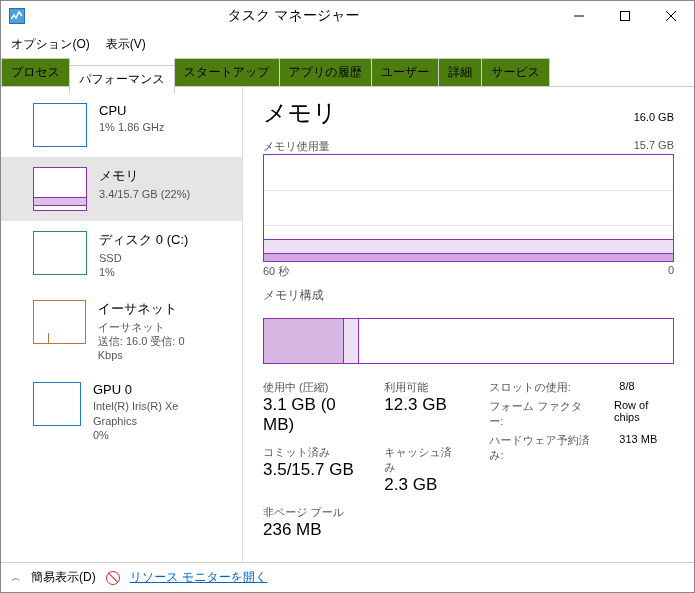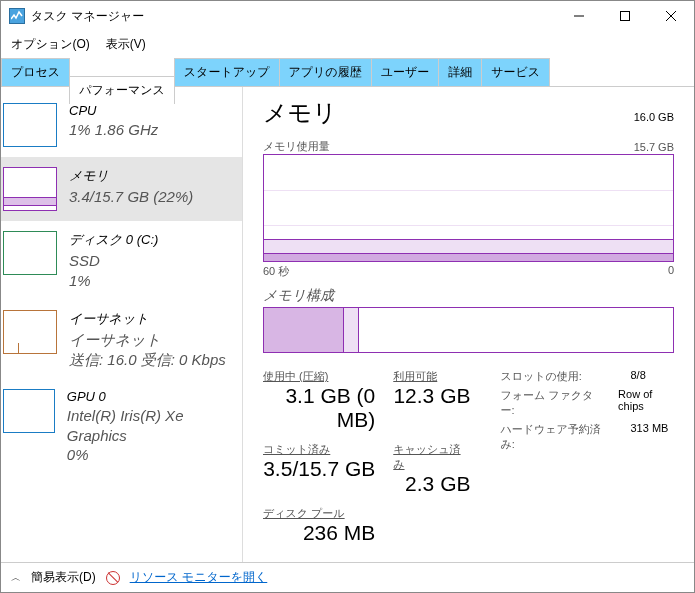--- a/index.html
+++ b/index.html
@@ -1,60 +1,60 @@
 <!DOCTYPE html>
 <html><head>
 <meta charset="utf-8">
 <style>
 * { margin: 0; padding: 0; box-sizing: border-box; font-family: "Yu Gothic UI", "Meiryo", sans-serif; }
 body { background: #fff; width: 695px; height: 593px; border: 1px solid #888; display: flex; flex-direction: column; font-size: 12px; }
 .titlebar { display: flex; align-items: center; height: 30px; padding: 0 0 0 8px; }
 .titlebar .icon { width: 16px; height: 16px; background: #4aa3df; border: 1px solid #2a6fa0; margin-right: 6px; display: flex; align-items: center; justify-content: center; }
 .titlebar .icon svg { width: 12px; height: 12px; }
-.titlebar .title { flex: 1; font-size: 12px; }
+.titlebar .title { flex: 1; font-size: 14px; text-align: center; }
 .winbtns { display: flex; }
 .winbtn { width: 46px; height: 30px; display: flex; align-items: center; justify-content: center; }
 .menubar { display: flex; padding: 2px 4px; font-size: 12px; gap: 4px; }
 .menubar > div { padding: 3px 6px; }
 .tabbar { display: flex; border-bottom: 1px solid #ccc; font-size: 12px; }
-.tabbar > div { padding: 5px 9px; background: #7dd3fc; border: 1px solid #ccc; border-bottom: none; margin-right: -1px; position: relative; }
-.tabbar > div.active { background: #fff; top: 18px; }
+.tabbar > div { padding: 5px 9px; background: #4d7c0f; border: 1px solid #ccc; border-bottom: none; margin-right: -1px; position: relative; }
+.tabbar > div.active { background: #fff; top: 7px; }
 .content { flex: 1; display: flex; overflow: hidden; }
 .sidebar { width: 242px; border-right: 1px solid #ddd; padding: 6px 0; }
-.side-item { display: flex; padding: 10px 2px; gap: 12px; font-style: italic; }
+.side-item { display: flex; padding: 10px 32px; gap: 12px; }
 .side-item.selected { background: #e5e5e5; }
 .side-thumb { width: 54px; height: 44px; border: 1px solid; background: #fff; position: relative; }
 .side-thumb.cpu { border-color: #1a7cc4; }
 .side-thumb.mem { border-color: #8e2fb2; }
 .side-thumb.mem::after { content: ""; position: absolute; left: 0; right: 0; bottom: 4px; height: 7px; background: rgba(142,47,178,0.3); border-top: 1px solid #8e2fb2; border-bottom: 1px solid #8e2fb2; }
 .side-thumb.disk { border-color: #2e8b57; }
 .side-thumb.eth { border-color: #b8743a; }
 .side-thumb.eth::after { content: ""; position: absolute; left: 14px; bottom: 0; width: 1px; height: 10px; background: #b8743a; }
 .side-thumb.gpu { border-color: #1a7cc4; }
 .side-info h4 { font-size: 13px; font-weight: 400; margin-bottom: 2px; }
-.side-info .sub { font-size: 15px; color: #555; line-height: 1.3; }
+.side-info .sub { font-size: 11px; color: #555; line-height: 1.3; }
 .detail { flex: 1; padding: 10px 20px; overflow: hidden; }
 .detail-header { display: flex; justify-content: space-between; align-items: baseline; margin-bottom: 10px; }
 .detail-header h1 { font-size: 24px; font-weight: 400; }
 .detail-header .cap { font-size: 11px; }
-.graph-label { display: flex; justify-content: space-between; font-size: 11px; color: #555; align-items: center; }
+.graph-label { display: flex; justify-content: space-between; font-size: 11px; color: #555; }
 .graph-box { border: 1px solid #8e2fb2; height: 108px; background: #fff; position: relative; margin-bottom: 2px; }
 .graph-box .hl1 { position:absolute; left:0; right:0; top:33%; height:1px; background:rgba(142,47,178,0.15);}
 .graph-box .hl2 { position:absolute; left:0; right:0; top:66%; height:1px; background:rgba(142,47,178,0.15);}
 .graph-box .fill { position: absolute; left: 0; right: 0; bottom: 0; height: 22px; background: rgba(142,47,178,0.15); border-top: 1px solid #8e2fb2; }
 .graph-box .fillcap { position: absolute; left: 0; right: 0; bottom: 0; height: 8px; background: rgba(142,47,178,0.3); border-top: 1px solid #8e2fb2; }
 .axis { display: flex; justify-content: space-between; font-size: 11px; color: #555; margin-bottom: 8px; }
-.comp-label { font-size: 14px; color: #555; margin-bottom: 2px; font-style: italic; }
+.comp-label { font-size: 12px; color: #555; margin-bottom: 14px; }
 .comp-box { border: 1px solid #8e2fb2; height: 46px; position: relative; margin-bottom: 16px; }
 .comp-box .used { position: absolute; left: 0; top: 0; bottom: 0; width: 80px; background: rgba(142,47,178,0.35); border-right: 1px solid #8e2fb2; }
 .comp-box .mod { position: absolute; left: 80px; top: 0; bottom: 0; width: 15px; background: rgba(142,47,178,0.15); border-right: 1px solid #8e2fb2; }
 .stats { display: flex; gap: 30px; }
 .stats-left { display: grid; grid-template-columns: auto auto; column-gap: 18px; row-gap: 10px; }
-.stat-label { font-size: 11px; color: #555; text-decoration: underline; }
-.stat-val { font-size: 21px; text-align: right; }
+.stat-label { font-size: 11px; color: #555; }
+.stat-val { font-size: 17px; }
 .stats-right { font-size: 11px; }
 .stats-right .row { display: flex; gap: 20px; margin-bottom: 4px; }
 .stats-right .lbl { color: #555; width: 110px; }
 .footer { display: flex; align-items: center; border-top: 1px solid #ccc; padding: 6px 10px; gap: 10px; font-size: 12px; }
 .footer .link { color: #0066cc; text-decoration: underline; }
 .footer .caret { font-size: 10px; }
 .footer .noicn { width:14px; height:14px; border:1px solid #c33; border-radius:50%; display:inline-flex; align-items:center; justify-content:center; position:relative;}
 .footer .noicn::after { content:""; width:14px; height:1px; background:#c33; transform:rotate(45deg); position:absolute;}
 </style>
 </head>
@@ -181,21 +181,21 @@
           </div>
         <div>
             <div class="stat-label">コミット済み</div>
             <div class="stat-val">3.5/15.7 GB</div>
           </div>
         <div>
             <div class="stat-label">キャッシュ済み</div>
             <div class="stat-val">2.3 GB</div>
           </div>
         <div>
-            <div class="stat-label">ディスク プール</div>
+            <div class="stat-label">非ページ プール</div>
             <div class="stat-val">236 MB</div>
           </div>
       </div>
       <div class="stats-right">
         <div class="row">
             <span class="lbl">スロットの使用:</span>
             <span>8/8</span>
           </div>
         <div class="row">
             <span class="lbl">フォーム ファクター:</span>

